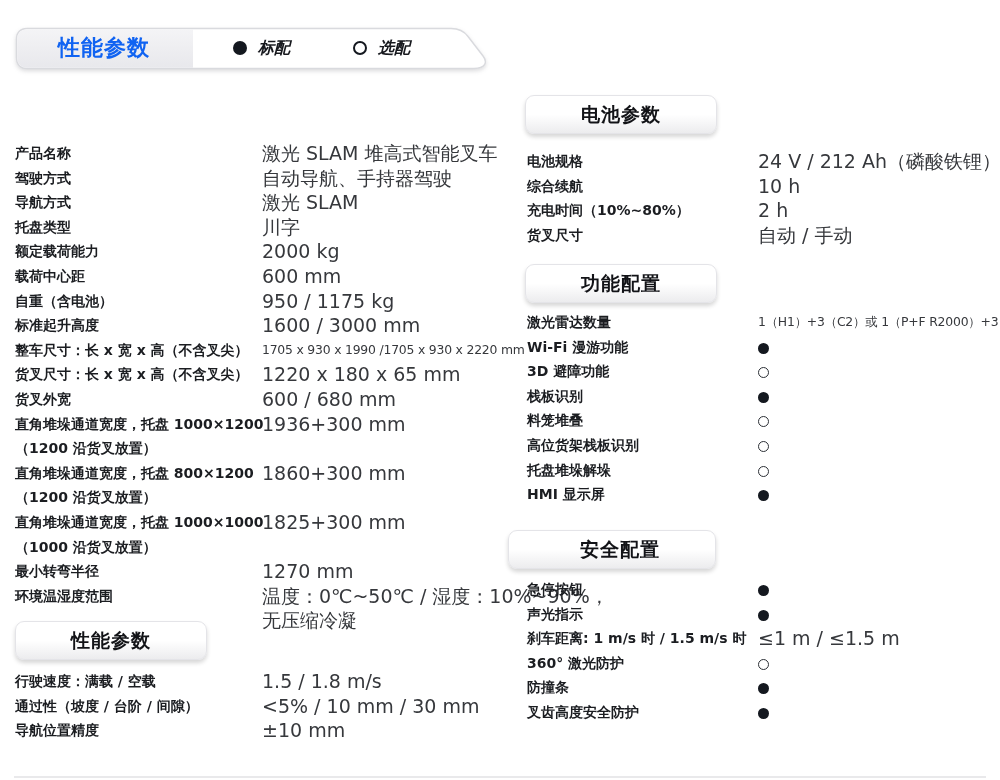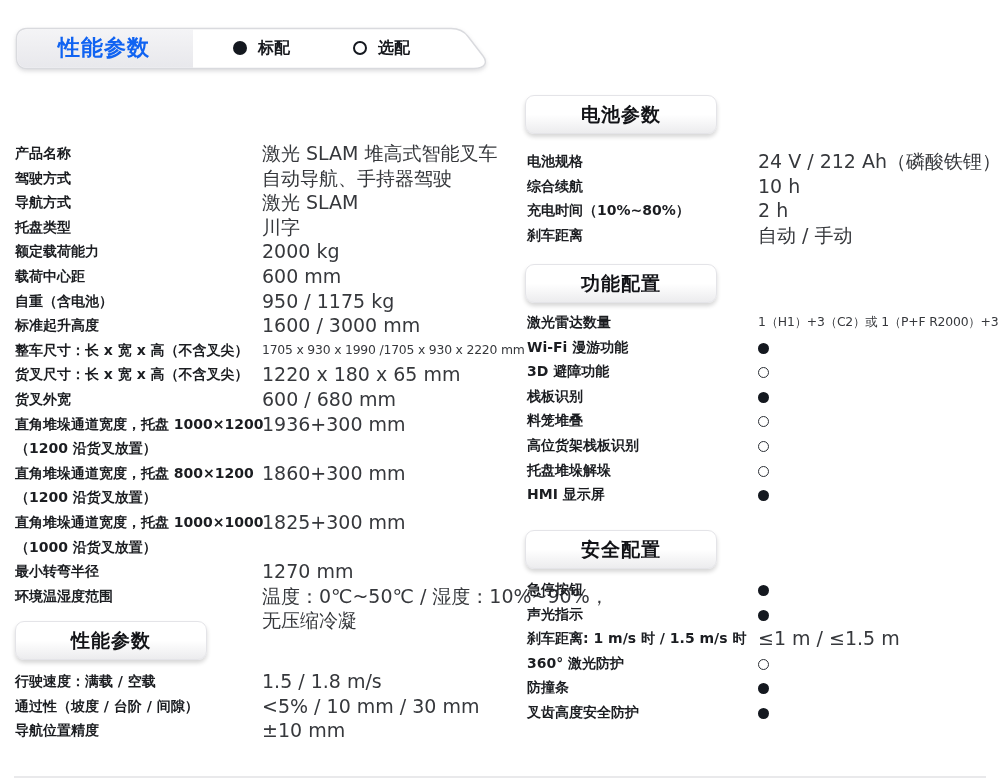--- a/index.html
+++ b/index.html
@@ -15,21 +15,21 @@
     font-family:"DejaVu Sans","Liberation Sans",sans-serif;
     -webkit-font-smoothing:antialiased;
   }
   
   .tab-wrap{position:absolute;left:15px;top:27px;width:478px;height:43px;
     filter:drop-shadow(0 2px 2px rgba(60,60,70,.18));}
   .tab-wrap svg{position:absolute;left:0;top:0;}
   .tab-title{position:absolute;left:0;top:1px;width:178px;height:40px;line-height:40px;
     text-align:center;font-size:22px;font-weight:800;color:var(--accent);letter-spacing:1px;}
   .legend-item{position:absolute;top:1px;height:40px;display:flex;align-items:center;gap:11px;
-    font-size:16px;font-weight:600;color:#17191e;}
+    font-size:16px;font-weight:600;color:#17191e;font-style:italic;}
   .legend-item.l1{left:218px;}
   .legend-item.l2{left:338px;}
   .legend-dot{width:14px;height:14px;border-radius:50%;box-sizing:border-box;flex:0 0 auto;}
   .legend-dot.filled{background:#14181f;}
   .legend-dot.hollow{background:#fff;border:2px solid #14181f;}
   
   .section{position:absolute;left:0;top:0;width:1000px;height:780px;pointer-events:none;}
   .sec-card{position:absolute;width:190px;height:37px;border-radius:9px;
     background:linear-gradient(180deg,#ffffff 50%,#ececee 100%);
     border:1px solid #e4e4e8;
@@ -178,21 +178,21 @@
       </div>
       <div class="spec-row">
         <div class="lbl">综合续航</div>
         <div class="val">10 h</div>
       </div>
       <div class="spec-row">
         <div class="lbl">充电时间（10%~80%）</div>
         <div class="val">2 h</div>
       </div>
       <div class="spec-row">
-        <div class="lbl">刹车距离</div>
+        <div class="lbl">货叉尺寸</div>
         <div class="val">自动 / 手动</div>
       </div>
     </div>
 </div>
 
 <div class="section col-right">
   <div class="sec-card" style="left:525px;top:264px;">
     <span>功能配置</span>
   </div>
   <div class="sec-rows" style="left:527px;top:310px;width:473px;">
@@ -225,21 +225,21 @@
         <div class="val"><span class="dot hollow"></span></div>
       </div>
       <div class="spec-row">
         <div class="lbl">HMI 显示屏</div>
         <div class="val"><span class="dot filled"></span></div>
       </div>
     </div>
 </div>
 
 <div class="section col-right">
-  <div class="sec-card" style="left:525px;top:530px;">
+  <div class="sec-card" style="left:508px;top:530px;padding-left:16px;">
     <span>安全配置</span>
   </div>
   <div class="sec-rows" style="left:527px;top:577px;width:473px;">
       <div class="spec-row">
         <div class="lbl">急停按钮</div>
         <div class="val"><span class="dot filled"></span></div>
       </div>
       <div class="spec-row">
         <div class="lbl">声光指示</div>
         <div class="val"><span class="dot filled"></span></div>

